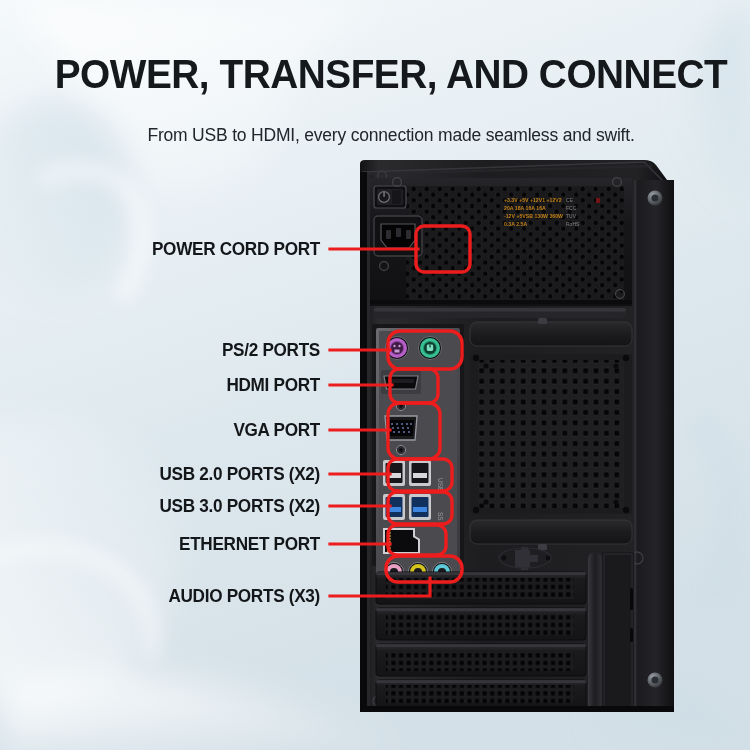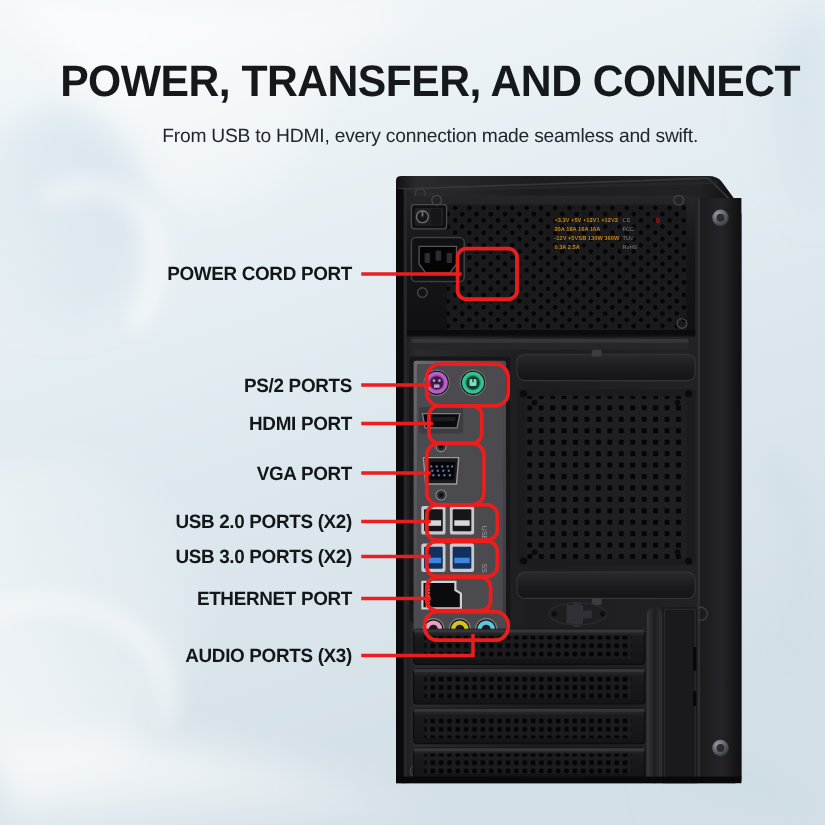--- a/index.html
+++ b/index.html
@@ -19,21 +19,21 @@
   #title {
     margin-top:52px;
     font-size:40px;
     font-weight:700;
     letter-spacing:-0.5px;
     color:#15191c;
     transform:scaleX(0.97);
     white-space:nowrap;
   }
   #subtitle {
-    margin-top:16px;
+    margin-top:28px;
     font-size:17.5px;
     font-weight:400;
     color:#20262b;
     letter-spacing:-0.2px;
     white-space:nowrap;
     text-align:center;
   }
 
   
   .callout-label {

